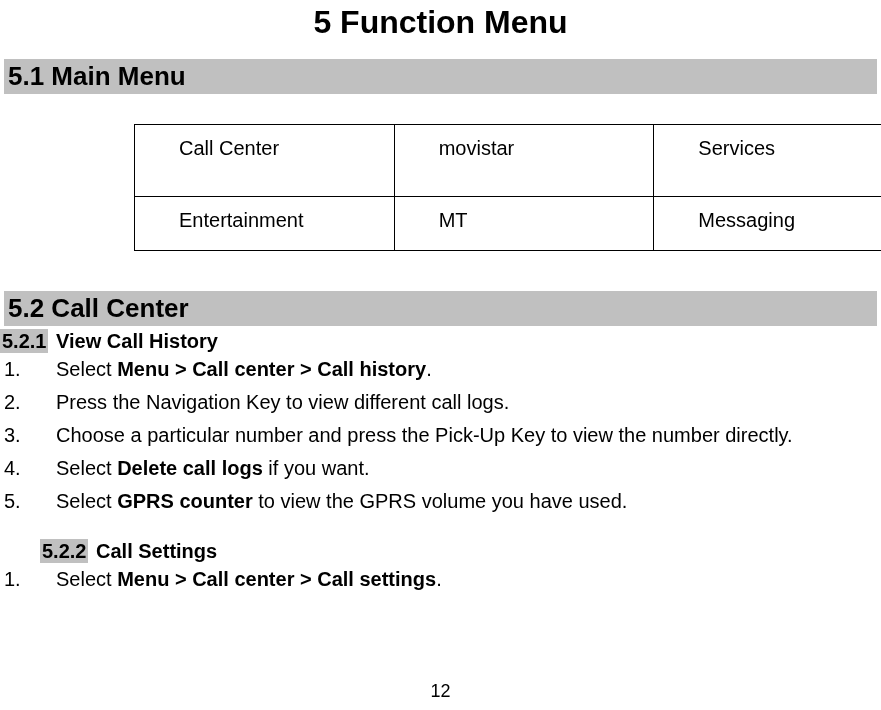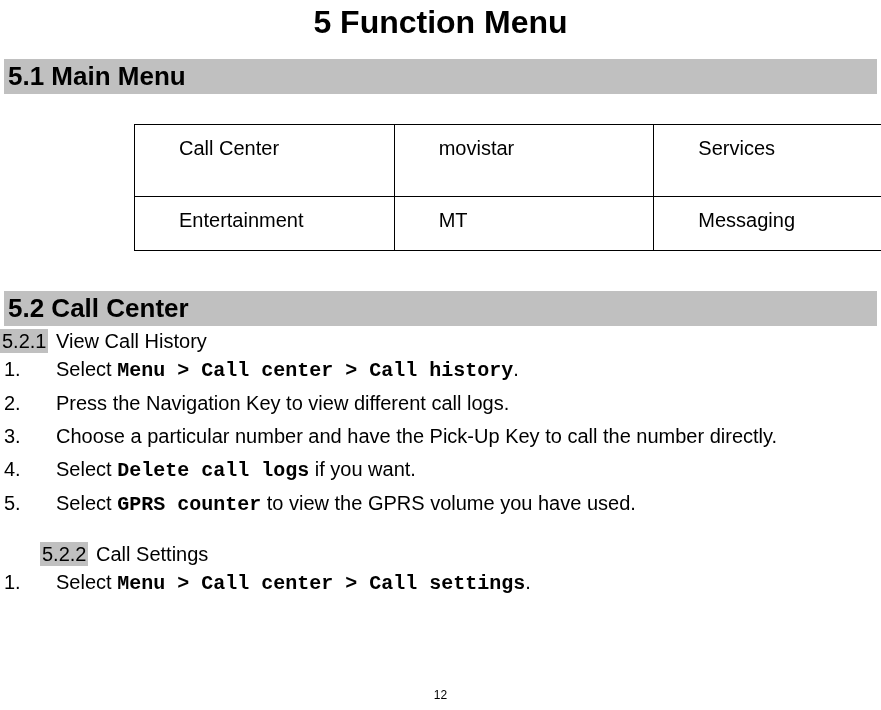--- a/index.html
+++ b/index.html
@@ -44,21 +44,21 @@
       font-size: 20px;
       padding: 12px 0 36px 44px;
       vertical-align: top;
       width: 33.33%;
     }
     .menu-table tr:last-child td {
       padding-bottom: 18px;
     }
     .subsection-heading {
       font-size: 20px;
-      font-weight: normal;
+      font-weight: bold;
       padding: 0;
       margin: 0;
     }
     .subsection-heading .sub-num {
       background: #c0c0c0;
       padding: 1px 2px;
     }
     .subsection-heading .sub-title {
       padding-left: 2px;
     }
@@ -82,29 +82,28 @@
     }
     ol.steps li .num {
       width: 52px;
       flex-shrink: 0;
     }
     ol.steps li .text {
       flex: 1;
     }
     .b {
       font-weight: bold;
-      font-family: Liberation Mono, monospace;
     }
     .page-number {
       position: absolute;
       bottom: 8px;
       left: 0;
       width: 100%;
       text-align: center;
-      font-size: 12px;
+      font-size: 18px;
     }
   </style>
 </head>
 <body>
 
 <h1 class="chapter-title">5 Function Menu</h1>
 
 <h2 class="section-heading">5.1 Main Menu</h2>
 
 <table class="menu-table">
@@ -132,21 +131,21 @@
   <li>
     <span class="num">1.</span>
     <span class="text"><span>Select </span><span class="b">Menu &gt; Call center &gt; Call history</span><span>.</span></span>
   </li>
   <li>
     <span class="num">2.</span>
     <span class="text">Press the Navigation Key to view different call logs.</span>
   </li>
   <li>
     <span class="num">3.</span>
-    <span class="text">Choose a particular number and have the Pick-Up Key to call the number directly.</span>
+    <span class="text">Choose a particular number and press the Pick-Up Key to view the number directly.</span>
   </li>
   <li>
     <span class="num">4.</span>
     <span class="text"><span>Select </span><span class="b">Delete call logs</span><span> if you want.</span></span>
   </li>
   <li>
     <span class="num">5.</span>
     <span class="text"><span>Select </span><span class="b">GPRS counter</span><span> to view the GPRS volume you have used.</span></span>
   </li>
 </ol>

